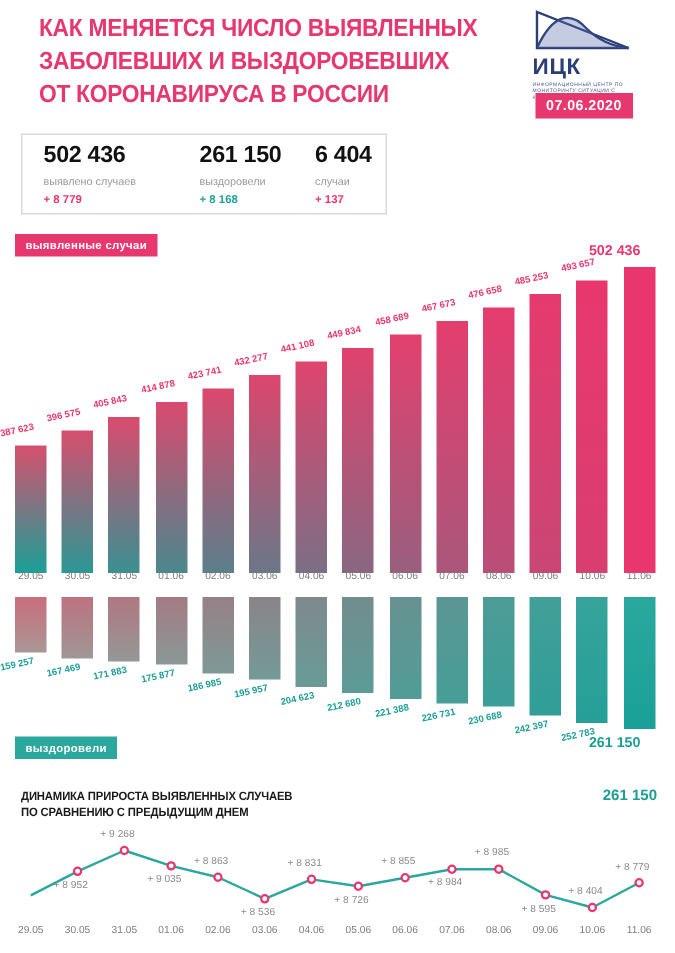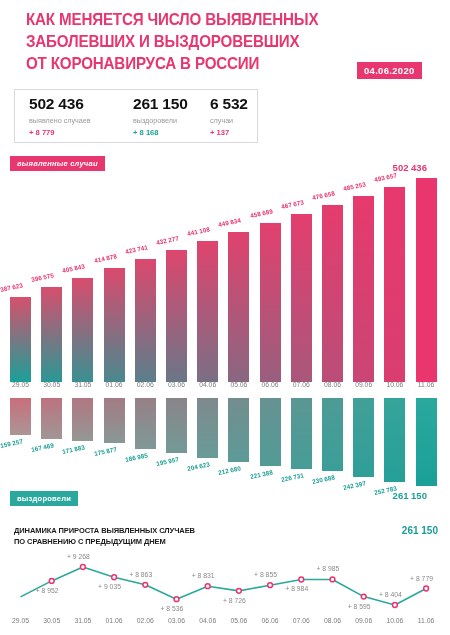--- a/index.html
+++ b/index.html
@@ -100,37 +100,46 @@
 
 <div class="page">
 
   <div class="header">
     <div class="title">
       <div>КАК МЕНЯЕТСЯ ЧИСЛО ВЫЯВЛЕННЫХ</div>
       <div>ЗАБОЛЕВШИХ И ВЫЗДОРОВЕВШИХ</div>
       <div>ОТ КОРОНАВИРУСА В РОССИИ</div>
     </div>
 
-
-    <div class="date-badge">04.06.2020</div>
+    <div class="logo">
+      <svg class="logo-mark" viewBox="0 0 66 30">
+        <path d="M3 2 L3 26 L64 26 Z" fill="none" stroke="#2c3e78" stroke-width="1.6"></path>
+        <path d="M3 26 C14 2, 26 2, 36 13 C45 22, 54 25, 64 26" fill="none" stroke="#2c3e78" stroke-width="1.6"></path>
+        <path d="M3 26 C14 2, 26 2, 36 13 C45 22, 54 25, 64 26 Z" fill="#5a6aa8" opacity="0.35"></path>
+      </svg>
+      <div class="logo-name">ИЦК</div>
+      <div class="logo-sub">ИНФОРМАЦИОННЫЙ ЦЕНТР ПО МОНИТОРИНГУ СИТУАЦИИ С КОРОНАВИРУСОМ</div>
+    </div>
+
+    <div class="date-badge">07.06.2020</div>
   </div>
 
   <div class="stats">
     <div class="stat" style="left:14px;">
       <div class="stat-num">502 436</div>
       <div class="stat-lbl">выявлено случаев</div>
       <div class="stat-delta d-pink">+ 8 779</div>
     </div>
     <div class="stat" style="left:118px;">
       <div class="stat-num">261 150</div>
       <div class="stat-lbl">выздоровели</div>
       <div class="stat-delta d-teal">+ 8 168</div>
     </div>
     <div class="stat" style="left:195px;">
-      <div class="stat-num">6 532</div>
+      <div class="stat-num">6 404</div>
       <div class="stat-lbl">случаи</div>
       <div class="stat-delta d-pink">+ 137</div>
     </div>
   </div>
 
   <div class="chart-top" id="chartTop">
       <div class="bar bar-top" style="left: 10px; width: 21px; height: 85px; background: linear-gradient(rgb(214, 80, 110) 0%, rgb(26, 160, 152) 100%);"></div>
       <div class="vlabel vlabel-pink" style="left: 1px; top: 136px;">387 623</div>
       <div class="bar bar-top" style="left: 41.2px; width: 21px; height: 95px; background: linear-gradient(rgb(215, 78, 110) 0%, rgb(42, 152, 149) 100%);"></div>
       <div class="vlabel vlabel-pink" style="left: 32.2px; top: 126px;">396 575</div>
@@ -152,21 +161,21 @@
       <div class="vlabel vlabel-pink" style="left: 281.8px; top: 53px;">467 673</div>
       <div class="bar bar-top" style="left: 322px; width: 21px; height: 177px; background: linear-gradient(rgb(229, 60, 110) 0%, rgb(185, 78, 120) 100%);"></div>
       <div class="vlabel vlabel-pink" style="left: 313px; top: 44px;">476 658</div>
       <div class="bar bar-top" style="left: 353.2px; width: 21px; height: 186px; background: linear-gradient(rgb(230, 58, 110) 0%, rgb(201, 70, 116) 100%);"></div>
       <div class="vlabel vlabel-pink" style="left: 344.2px; top: 35px;">485 253</div>
       <div class="bar bar-top" style="left: 384.4px; width: 21px; height: 195px; background: linear-gradient(rgb(232, 56, 110) 0%, rgb(217, 62, 113) 100%);"></div>
       <div class="vlabel vlabel-pink" style="left: 375.4px; top: 26px;">493 657</div>
       <div class="bar bar-top" style="left: 415.6px; width: 21px; height: 204px; background: linear-gradient(rgb(233, 54, 110) 0%, rgb(233, 54, 110) 100%);"></div>
       <div class="vlabel-big vlabel-pink" style="left: 392.6px; top: 12px; color: rgb(232, 54, 110);">502 436</div>
     </div>
-  <div class="badge badge-pink" style="left:10px;top:156px;font-style:italic;">выявленные случаи</div>
+  <div class="badge badge-pink" style="left:10px;top:156px;">выявленные случаи</div>
 
   <div class="axis" id="axisMid">
       <div class="tick" style="left: 7.5px;">29.05</div>
       <div class="tick" style="left: 38.7px;">30.05</div>
       <div class="tick" style="left: 69.9px;">31.05</div>
       <div class="tick" style="left: 101.1px;">01.06</div>
       <div class="tick" style="left: 132.3px;">02.06</div>
       <div class="tick" style="left: 163.5px;">03.06</div>
       <div class="tick" style="left: 194.7px;">04.06</div>
       <div class="tick" style="left: 225.9px;">05.06</div>

